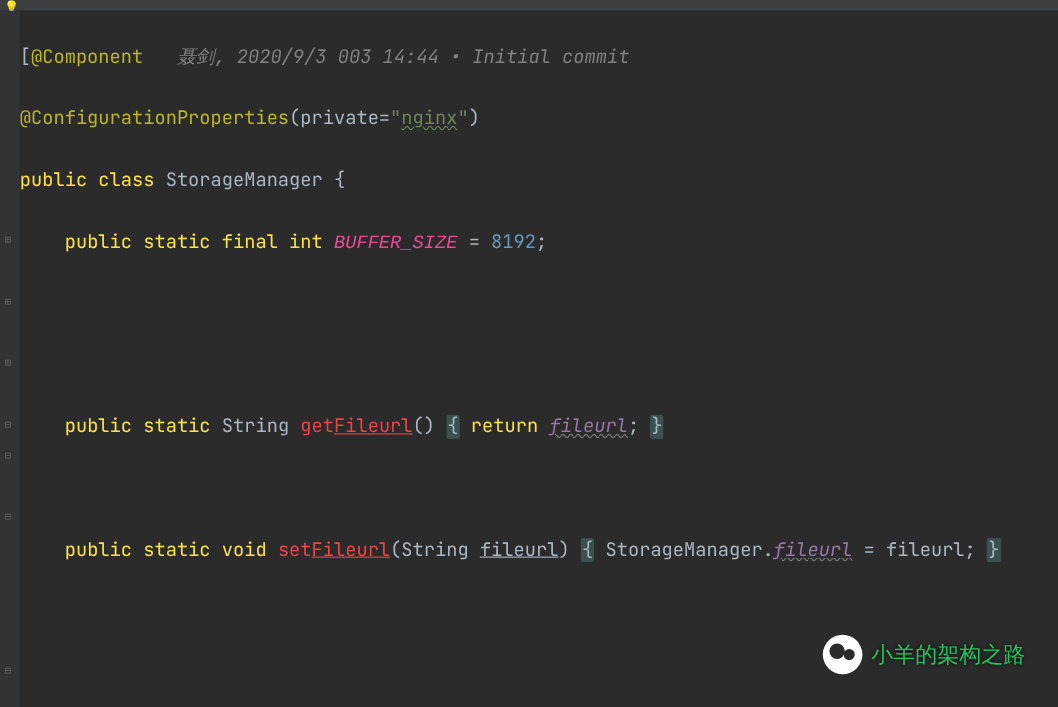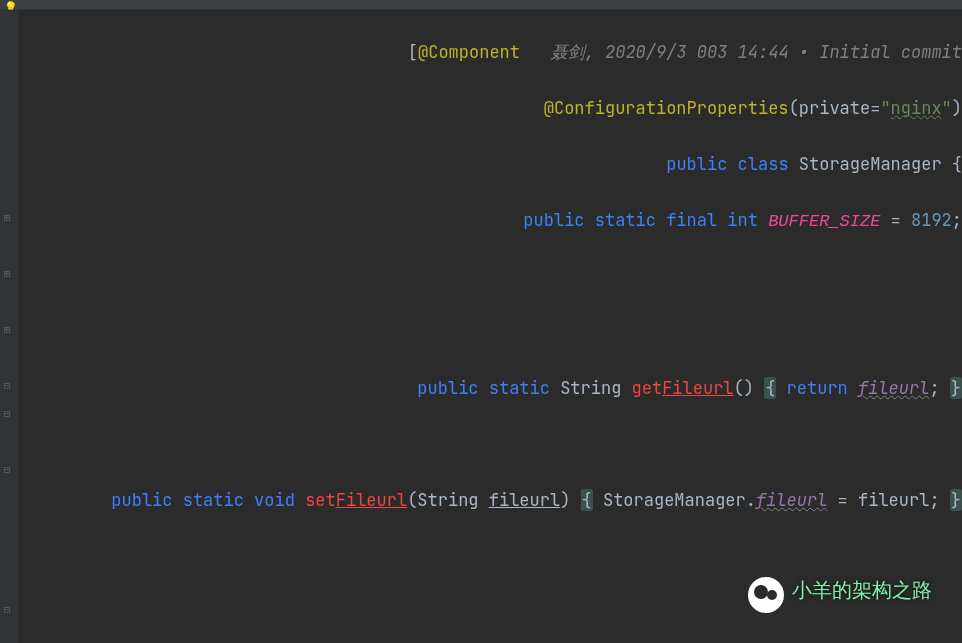--- a/index.html
+++ b/index.html
@@ -29,41 +29,40 @@
   position:absolute; left:4px;
   color:#606366; font-size:10px;
   width:10px; height:10px;
   line-height:10px;
 }
 .editor {
   position:absolute; left:18px; top:10px; right:0; bottom:0;
   color:#a9b7c6;
   line-height:28px;
   white-space:pre;
-  text-align:right;
 }
 .line { height:28px; }
-.kw { color:#3b82f6; }
+.kw { color:#fde047; }
 .ann { color:#bbb529; }
 .cls { color:#a9b7c6; }
 .str { color:#6a8759; }
 .num { color:#6897bb; }
 .field { color:#9876aa; font-style:italic; }
 .static-field { color:#ec4899; font-style:italic;font-family:Liberation Mono, monospace; }
 .method { color:#ef4444; }
 .wavy { text-decoration:underline wavy #808080; text-decoration-thickness:1px;}
 .wavy-g { text-decoration:underline wavy #6a8759; text-decoration-thickness:1px;margin-top:27px;}
 .brace-bg { background:#3b514d; border-radius:2px; padding:0 1px;}
 .under { text-decoration:underline; }
 .hint { color:#808080; font-style:italic; }
 .cursor-bracket { color:#a9b7c6; }
 .watermark {
   position:absolute; right:30px; bottom:30px;
-  color:#86efac; font-size:20px;
-  display:flex; align-items:flex-start; gap:8px;
+  color:#22c55e; font-size:20px;
+  display:flex; align-items:center; gap:8px;
   font-family:Liberation Serif, serif;
   text-shadow:0 0 4px rgba(0,0,0,0.8);
 }
 .watermark-icon {
   width:36px; height:36px;
   background:#fff; border-radius:50%;
   display:flex; align-items:center; justify-content:center;
   position:relative;
 }
 .watermark-icon::before, .watermark-icon::after {

